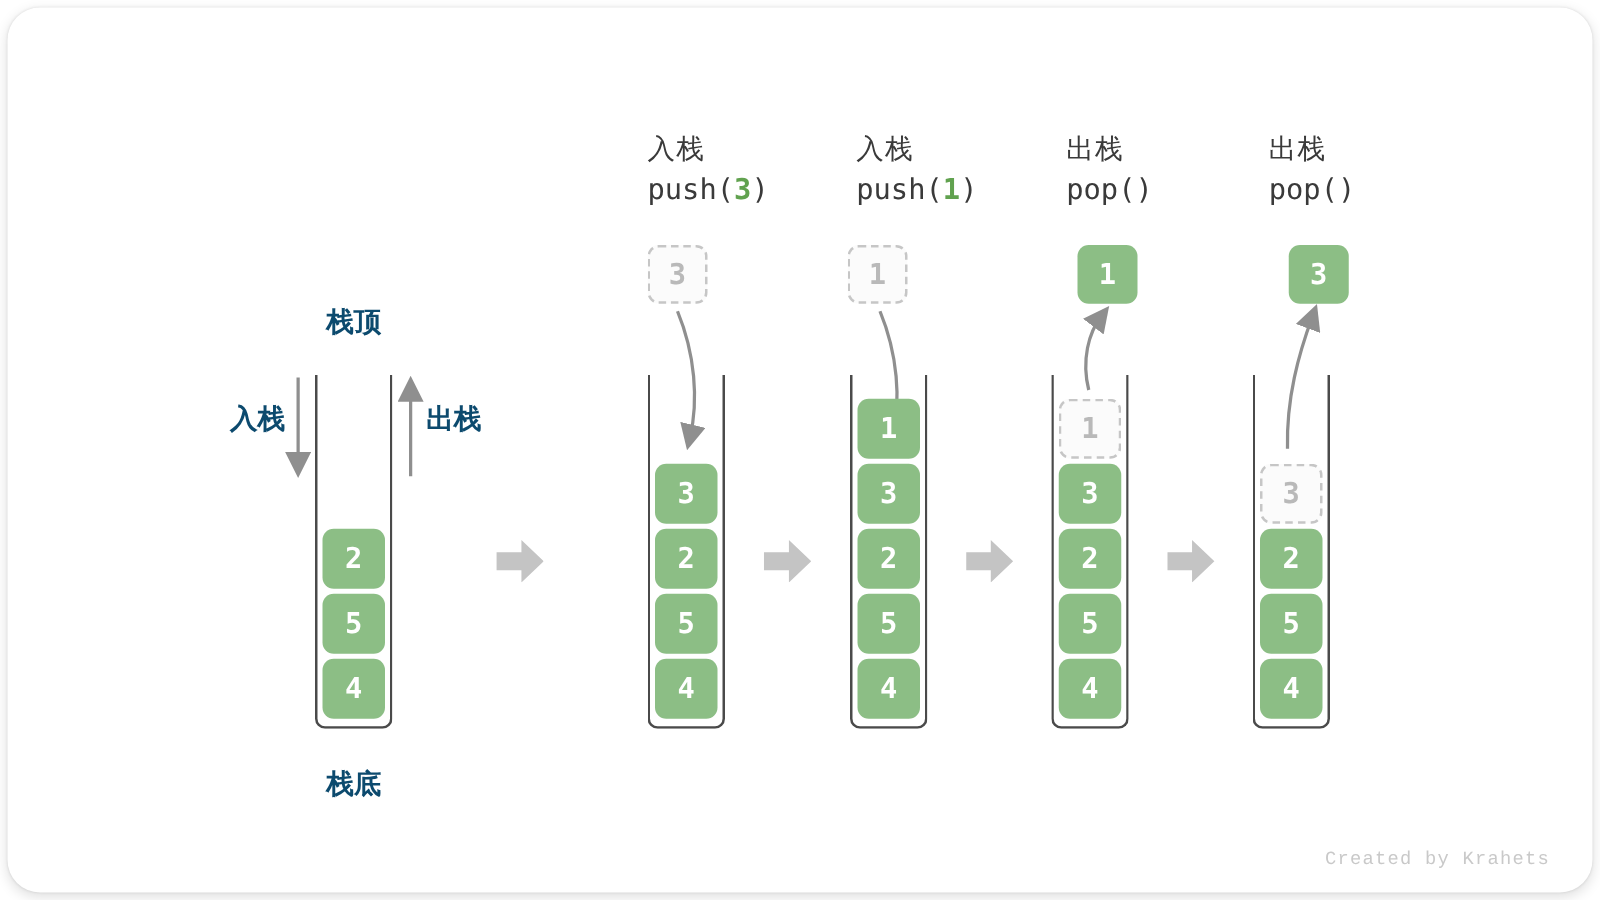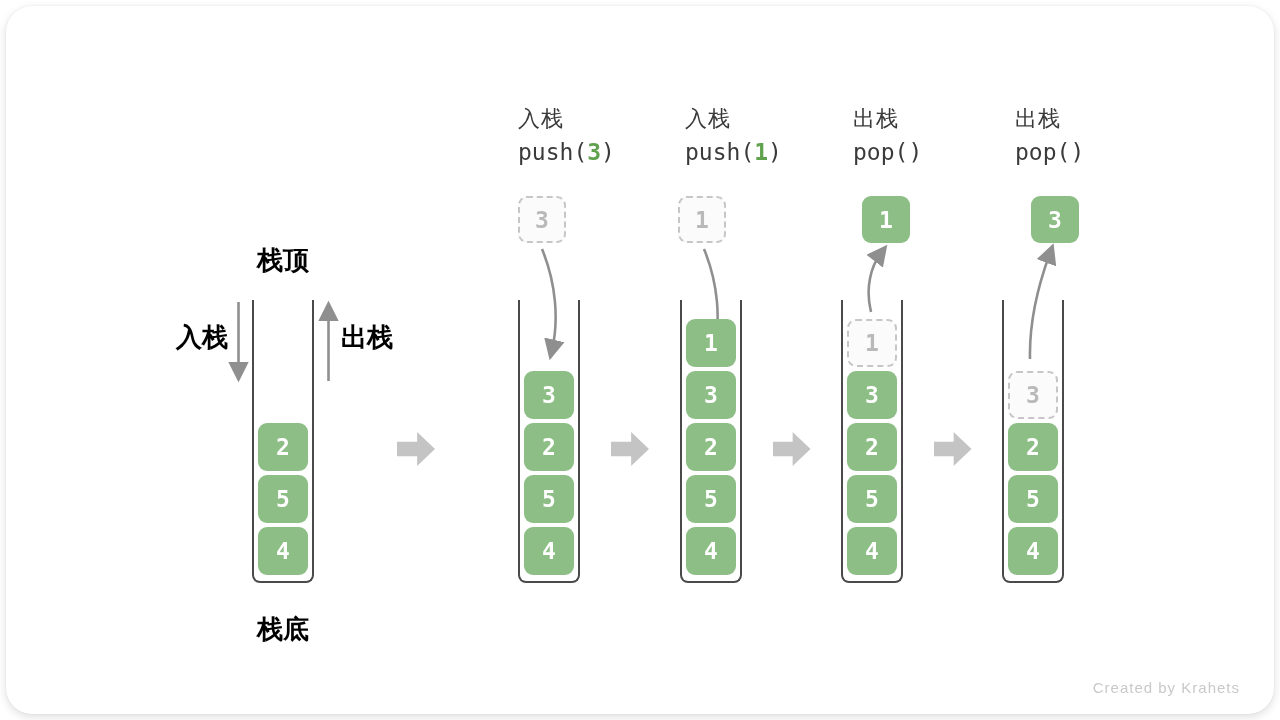--- a/index.html
+++ b/index.html
@@ -7,21 +7,21 @@
           font-family:"Liberation Sans",sans-serif;}
   .card{position:absolute;inset:6px;background:#ffffff;border-radius:26px;
         box-shadow:0 3px 10px rgba(0,0,0,0.13),0 0 2px rgba(0,0,0,0.08);}
   .stage{position:absolute;left:0;top:0;width:1280px;height:720px;}
 
   .title-box{position:absolute;left:187px;top:112px;width:192px;height:57px;
              background:#e5e5e5;border-radius:6px;display:flex;align-items:center;
              justify-content:center;font-family:"DejaVu Sans Mono",monospace;
              font-size:27px;font-weight:600;color:#3d3d3d;letter-spacing:1px;}
 
-  .side-label{position:absolute;font-size:26px;font-weight:bold;color:#000000;}
+  .side-label{position:absolute;font-size:22px;font-weight:bold;color:#0c4a6e;}
   .stack-top-label{left:223px;top:243px;width:120px;text-align:center;}
   .stack-bottom-label{left:223px;top:612px;width:120px;text-align:center;}
   .push-side-label{left:158px;top:320px;width:70px;text-align:right;}
   .pop-side-label{left:341px;top:320px;width:70px;text-align:left;}
 
   .col-header{position:absolute;top:104px;color:#3a3a3a;}
   .col-header .cn{display:block;font-size:22px;font-weight:500;line-height:30px;letter-spacing:1px;}
   .col-header .code{display:block;font-family:"DejaVu Sans Mono",monospace;
                     font-size:23px;line-height:36px;}
   .col-header .code .num{font-weight:bold;}
@@ -33,21 +33,21 @@
   .cell{position:absolute;width:50px;height:48px;border-radius:9px;box-sizing:border-box;
         display:flex;align-items:center;justify-content:center;
         font-family:"DejaVu Sans Mono",monospace;font-size:23px;font-weight:bold;}
   .cell.solid{color:#ffffff;}
   .cell.dashed{background:#fbfbfb;border:2px dashed #c6c6c6;}
 
   .block-arrow{position:absolute;width:38px;height:34px;
                clip-path:polygon(0 29%,53% 29%,53% 0,100% 50%,53% 100%,53% 71%,0 71%);}
 
   .watermark{position:absolute;right:40px;bottom:24px;
-             font-family:Liberation Sans, sans-serif;font-size:15px;
+             font-family:Liberation Mono, monospace;font-size:15px;
              letter-spacing:1px;color:#c9c9c9;}
   svg.overlay{position:absolute;left:0;top:0;width:1280px;height:720px;pointer-events:none;}
 </style>
 </head>
 <body>
 
 <div class="screen">
   <div class="card"></div>
 
   <div class="stage">

